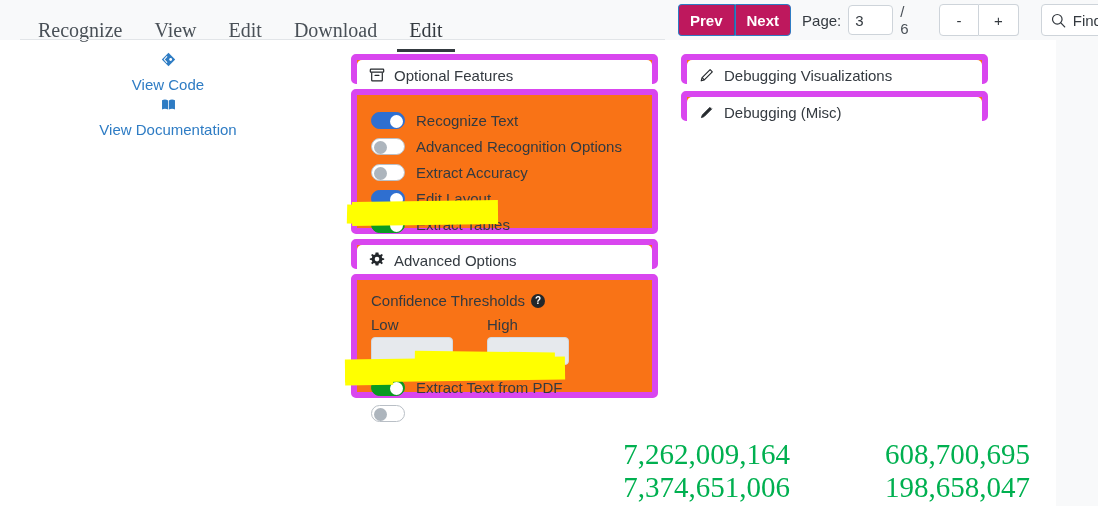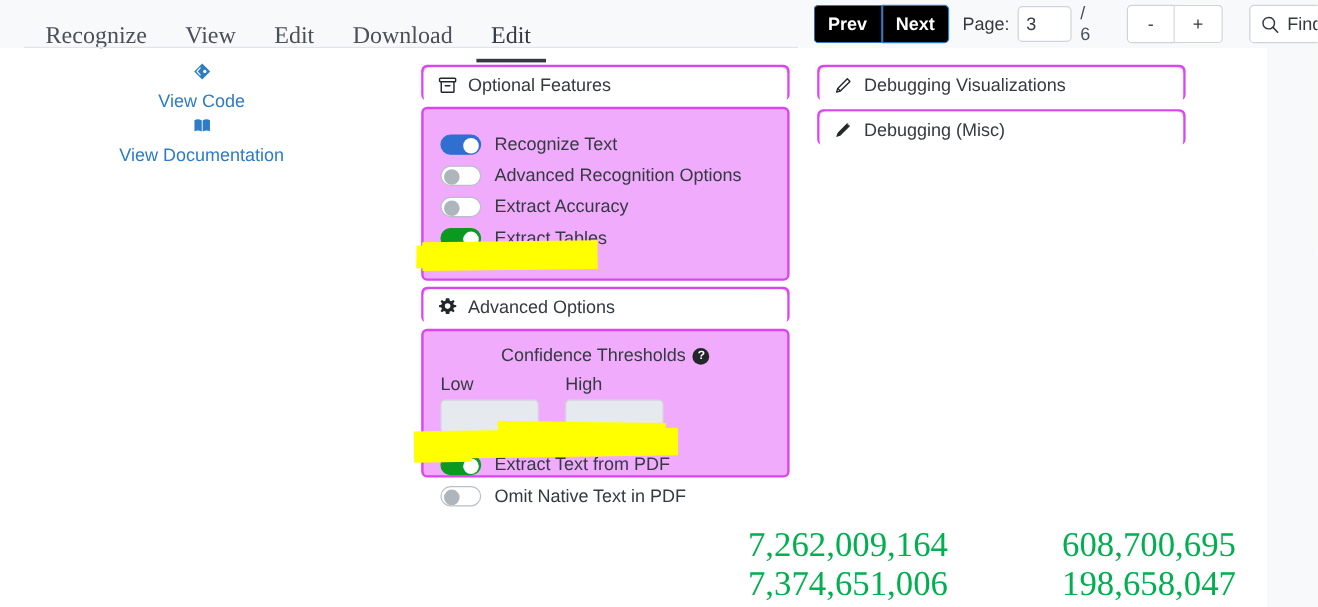--- a/index.html
+++ b/index.html
@@ -81,21 +81,21 @@
 
   
   #pager {
     position: absolute;
     left: 678px; top: 4px;
     height: 32px;
     display: flex;
     align-items: center;
   }
   .btn-primary {
-    background: #000000;
+    background: #be185d;
     color: #ffffff;
     border: 1px solid #2e7cc4;
     font-size: 15px;
     font-family: "Liberation Sans", sans-serif;
     height: 32px;
     padding: 0 11px;
     cursor: pointer;
     font-weight: bold;
   }
   #btn-prev { border-radius: 4px 0 0 4px; border-right-color: #2569a8; }
@@ -165,22 +165,22 @@
     margin-bottom: 2px;
     cursor: pointer;
     text-decoration: none;
     flex-direction: column;
   }
   .side-link .lbl { text-decoration: none; }
 
   
   .panel-card {
     position: absolute;
-    background: #f0abfc;
-    border: 2px solid #d946ef;
+    background: #f97316;
+    border: 6px solid #d946ef;
     border-radius: 5px;
     z-index: 20;
   }
   .panel-head {
     display: flex;
     align-items: center;
     gap: 9px;
     height: 30px;
     padding: 0 12px;
     font-size: 15px;
@@ -196,21 +196,21 @@
   #panel-optional-head { left: 351px; top: 54px; width: 307px; height: 30px; }
   #panel-optional-body { left: 351px; top: 89px; width: 307px; height: 145px; }
   #panel-advanced-head { left: 351px; top: 239px; width: 307px; height: 30px; }
   #panel-advanced-body { left: 351px; top: 274px; width: 307px; height: 124px; }
   #panel-dbgvis        { left: 681px; top: 54px; width: 307px; height: 30px; }
   #panel-dbgmisc       { left: 681px; top: 91px; width: 307px; height: 30px; }
 
   
   .toggle-row {
     display: flex;
-    align-items: flex-end;
+    align-items: center;
     gap: 11px;
     height: 26px;
     position: relative;
     cursor: pointer;
   }
   .switch {
     width: 34px; height: 17px;
     border-radius: 9px;
     position: relative;
     flex: 0 0 auto;
@@ -278,36 +278,35 @@
   }
 
   
   .field-title {
     display: flex;
     align-items: center;
     gap: 6px;
     font-size: 15px;
     color: #343a40;
     margin-bottom: 7px;
-    justify-content: center;
   }
   .help-dot {
     width: 14px; height: 14px;
     border-radius: 50%;
     background: #23272b;
     color: #ffffff;
     font-size: 10px;
     font-weight: bold;
     display: flex;
     align-items: center;
     justify-content: center;
     cursor: pointer;
     line-height: 1;
   }
-  .thresh-row { display: flex; gap: 22px; margin-bottom: 9px; }
+  .thresh-row { display: flex; gap: 34px; margin-bottom: 9px; }
   .thresh-col { display: flex; flex-direction: column; }
   .thresh-col .lab {
     font-size: 15px;
     color: #343a40;
     margin-bottom: 4px;
   }
   .thresh-input {
     width: 82px; height: 28px;
     background: #e6e9ed;
     border: 1px solid #d3d8dd;
@@ -422,20 +421,26 @@
       <span class="toggle-label">Advanced Recognition Options</span>
     </div>
 
     <div class="toggle-row">
       <span class="switch">
           <span class="knob"></span>
         </span>
       <span class="toggle-label">Extract Accuracy</span>
     </div>
 
+    <div class="toggle-row">
+      <span class="switch on">
+          <span class="knob"></span>
+        </span>
+      <span class="toggle-label">Edit Layout</span>
+    </div>
 
     <div class="toggle-row">
       <span class="switch on-green">
           <span class="knob"></span>
         </span>
       <span class="toggle-label">Extract Tables</span>
     </div>
 
   </div>
 </div>
@@ -475,21 +480,20 @@
       <span class="switch on-green">
           <span class="knob"></span>
         </span>
       <span class="toggle-label">Extract Text from PDF</span>
     </div>
 
     <div class="toggle-row">
       <span class="switch">
           <span class="knob"></span>
         </span>
-      <span class="toggle-label">Omit Native Text in PDF</span>
     </div>
 
   </div>
 </div>
 
 <div class="panel-card" id="panel-dbgvis">
   <div class="panel-head">
     <span>
       <svg width="16" height="16" viewBox="0 0 16 16">
         <path d="M2.2 13.8 L3.1 10.7 L11.1 2.7 L13.3 4.9 L5.3 12.9 Z" fill="none" stroke="#23272b" stroke-width="1.15" stroke-linejoin="round"></path>

